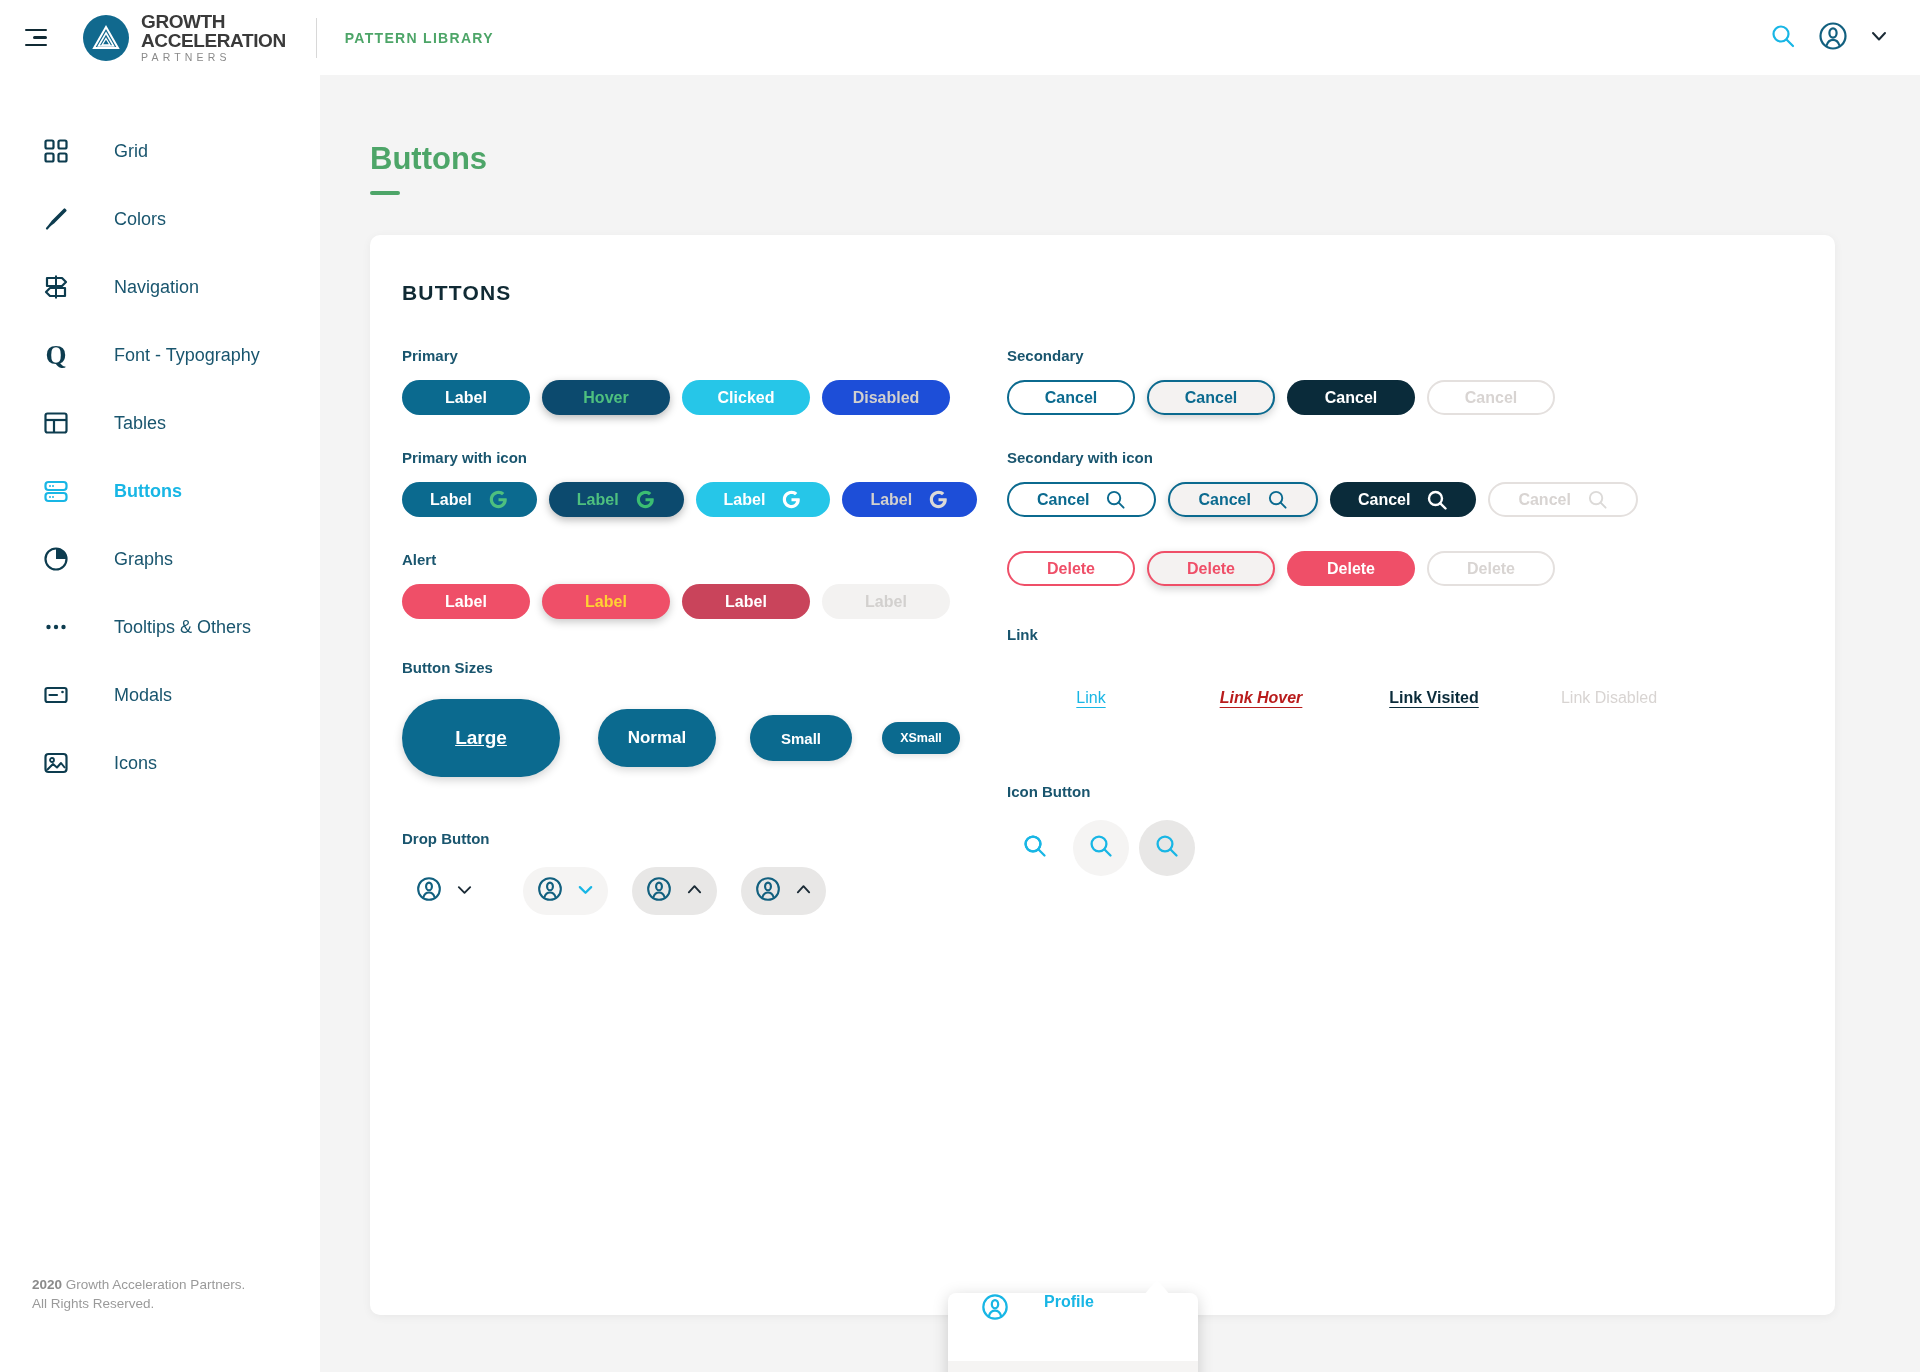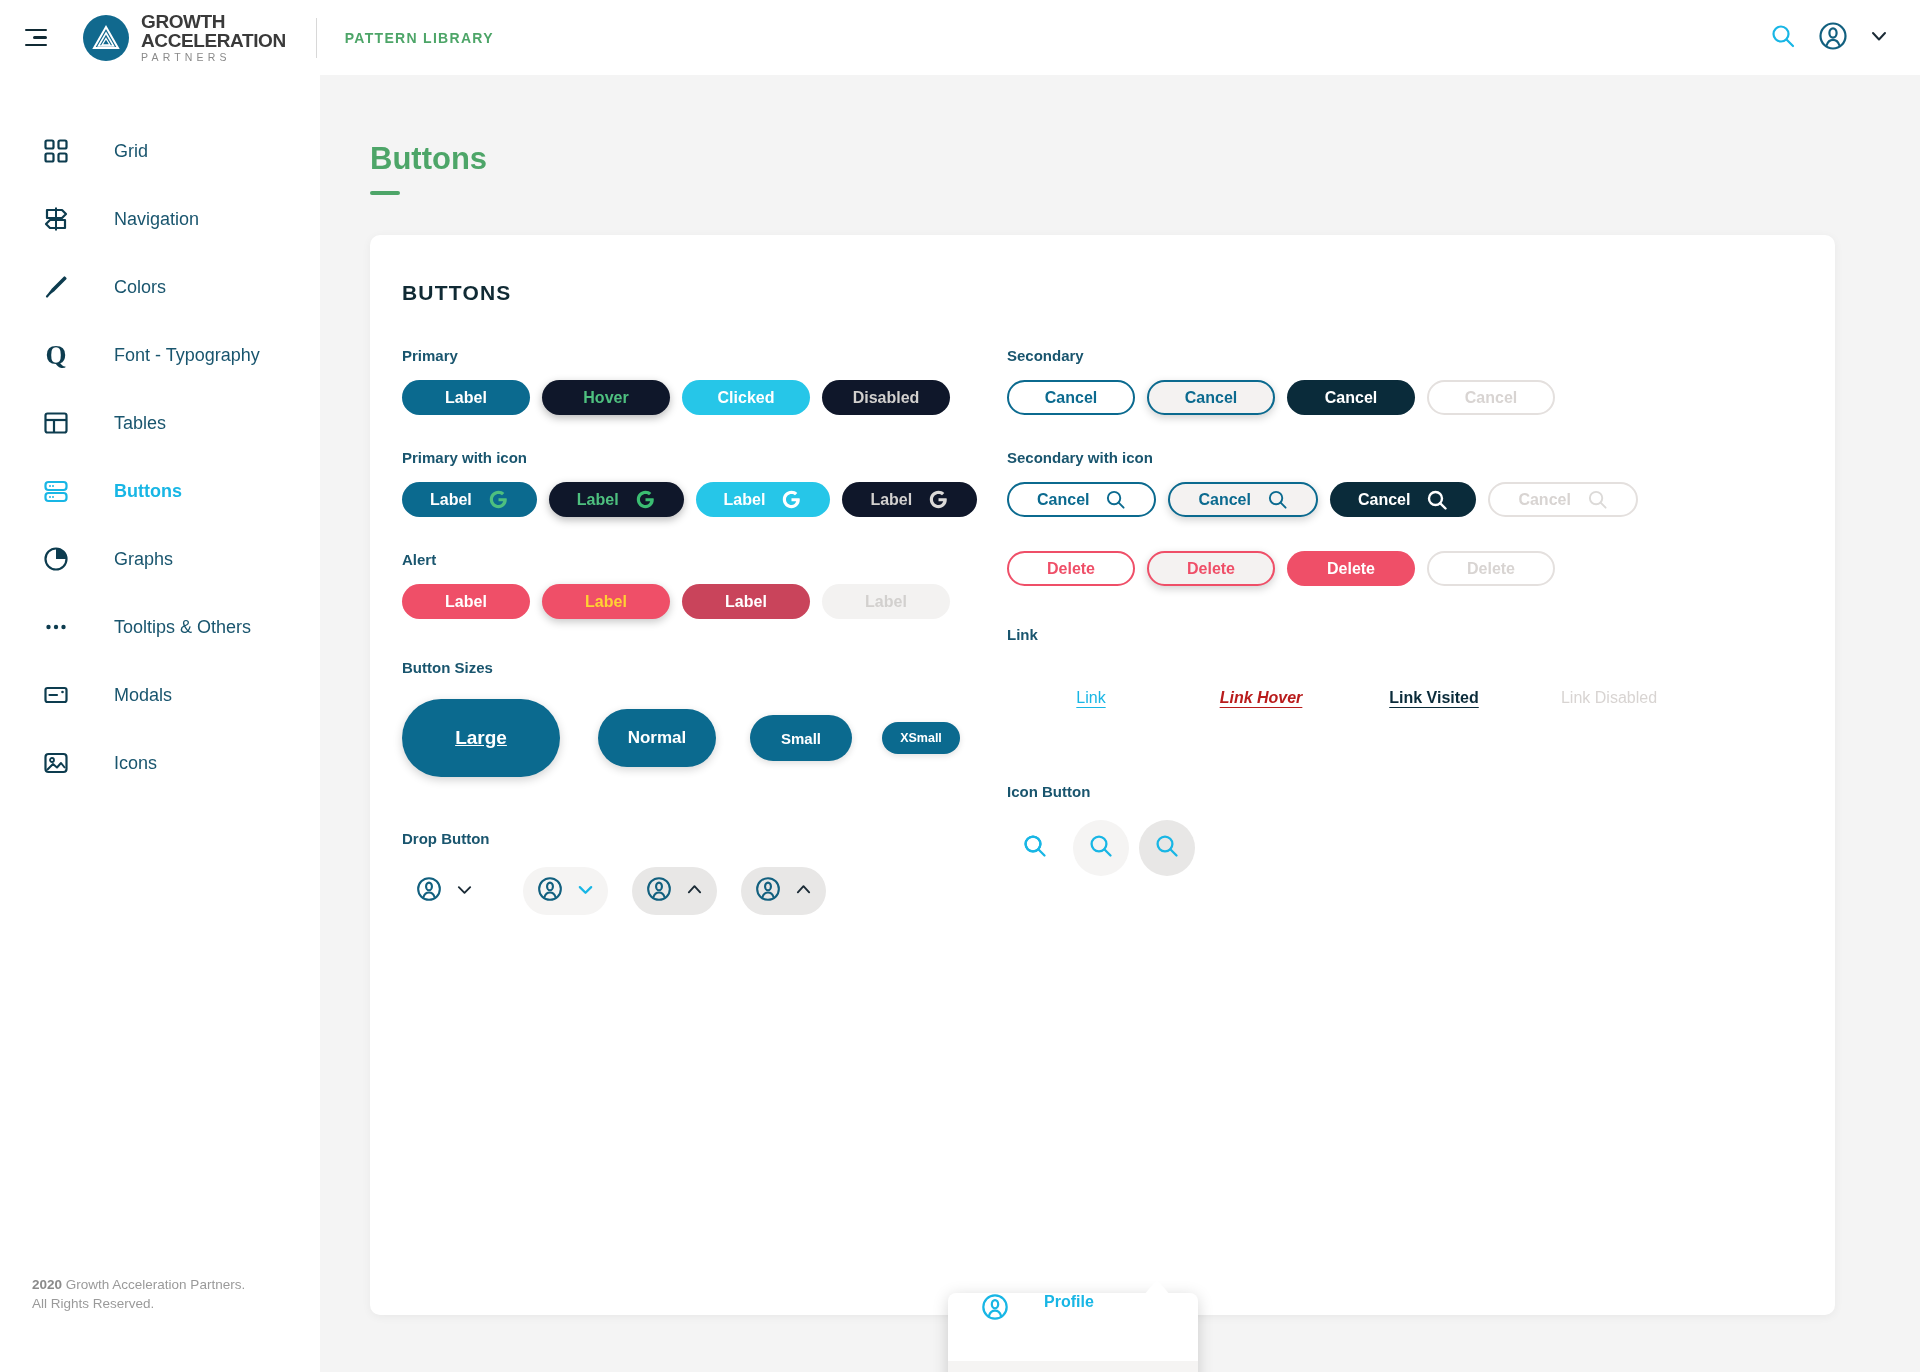--- a/index.html
+++ b/index.html
@@ -81,23 +81,23 @@
   .btn {
     border: none; border-radius: 999px; cursor: pointer;
     font-family: "Liberation Sans", sans-serif;
     font-size: 16px; font-weight: bold;
     display: inline-flex; align-items: center; justify-content: center;
     white-space: nowrap;
   }
   .btn-std { height: 35px; min-width: 128px; padding: 0 28px; }
 
   .bg-primary   { background: #0b6a8f; color: #ffffff; }
-  .bg-hover     { background: #0f172a; color: #4ec07f; box-shadow: 0 3px 9px rgba(0,0,0,0.28); }
+  .bg-hover     { background: #0c4a6e; color: #4ec07f; box-shadow: 0 3px 9px rgba(0,0,0,0.28); }
   .bg-clicked   { background: #26c6e8; color: #ffffff; }
-  .bg-disabled  { background: #0f172a; color: #d2d0ce; cursor: default; }
+  .bg-disabled  { background: #1d4ed8; color: #d2d0ce; cursor: default; }
 
   .bg-sec       { background: #ffffff; color: #0b6a8f; border: 2px solid #0b6a8f; }
   .bg-sec-hover { background: #f4f2f1; color: #0b6a8f; border: 2px solid #0b6a8f;
                   font-weight: bold; box-shadow: 0 3px 9px rgba(0,0,0,0.18); }
   .bg-sec-click { background: #0a2b3a; color: #ffffff; }
   .bg-sec-dis   { background: #ffffff; color: #d8d4d2; border: 2px solid #e4e0de; cursor: default; }
 
   .bg-alert       { background: #ef4f68; color: #ffffff; }
   .bg-alert-hover { background: #ef4f68; color: #ffd233; box-shadow: 0 3px 9px rgba(0,0,0,0.22); }
   .bg-alert-click { background: #c9445b; color: #ffffff; }
@@ -220,37 +220,37 @@
         <rect x="15.5" y="2.5" width="8" height="8" rx="1.5" fill="none" stroke="#0d3c4f" stroke-width="2.2"></rect>
         <rect x="2.5" y="15.5" width="8" height="8" rx="1.5" fill="none" stroke="#0d3c4f" stroke-width="2.2"></rect>
         <rect x="15.5" y="15.5" width="8" height="8" rx="1.5" fill="none" stroke="#0d3c4f" stroke-width="2.2"></rect>
       </svg>
     </span>
     <span class="nav-label">Grid</span>
   </div>
 
   <div class="nav-item">
     <span class="nav-icon">
+      <svg width="26" height="26" viewBox="0 0 26 26">
+        <path d="M21.5 3.5 L10 15 L7 19 L11 16 L22.5 4.5 Z" fill="none" stroke="#0d3c4f" stroke-width="2.2" stroke-linejoin="round"></path>
+        <path d="M7 19 L4 22.5" stroke="#0d3c4f" stroke-width="2.2" stroke-linecap="round"></path>
+      </svg>
+    </span>
+    <span class="nav-label">Colors</span>
+  </div>
+
+  <div class="nav-item">
+    <span class="nav-icon">
       <svg width="28" height="28" viewBox="0 0 28 28">
         <path d="M5 5 H20 L24 9 L20 13 H5 Z" fill="none" stroke="#0d3c4f" stroke-width="2.2" stroke-linejoin="round"></path>
         <path d="M23 15 H8 L4 19 L8 23 H23 Z" fill="none" stroke="#0d3c4f" stroke-width="2.2" stroke-linejoin="round"></path>
         <line x1="14" y1="2.5" x2="14" y2="25.5" stroke="#0d3c4f" stroke-width="2"></line>
       </svg>
     </span>
     <span class="nav-label">Navigation</span>
-  </div>
-
-  <div class="nav-item">
-    <span class="nav-icon">
-      <svg width="26" height="26" viewBox="0 0 26 26">
-        <path d="M21.5 3.5 L10 15 L7 19 L11 16 L22.5 4.5 Z" fill="none" stroke="#0d3c4f" stroke-width="2.2" stroke-linejoin="round"></path>
-        <path d="M7 19 L4 22.5" stroke="#0d3c4f" stroke-width="2.2" stroke-linecap="round"></path>
-      </svg>
-    </span>
-    <span class="nav-label">Colors</span>
   </div>
 
   <div class="nav-item">
     <span class="nav-icon">
       <span style="font-family:'Liberation Serif',serif;font-size:27px;font-weight:bold;color:#0d3c4f;">Q</span>
     </span>
     <span class="nav-label">Font - Typography</span>
   </div>
 
   <div class="nav-item">

